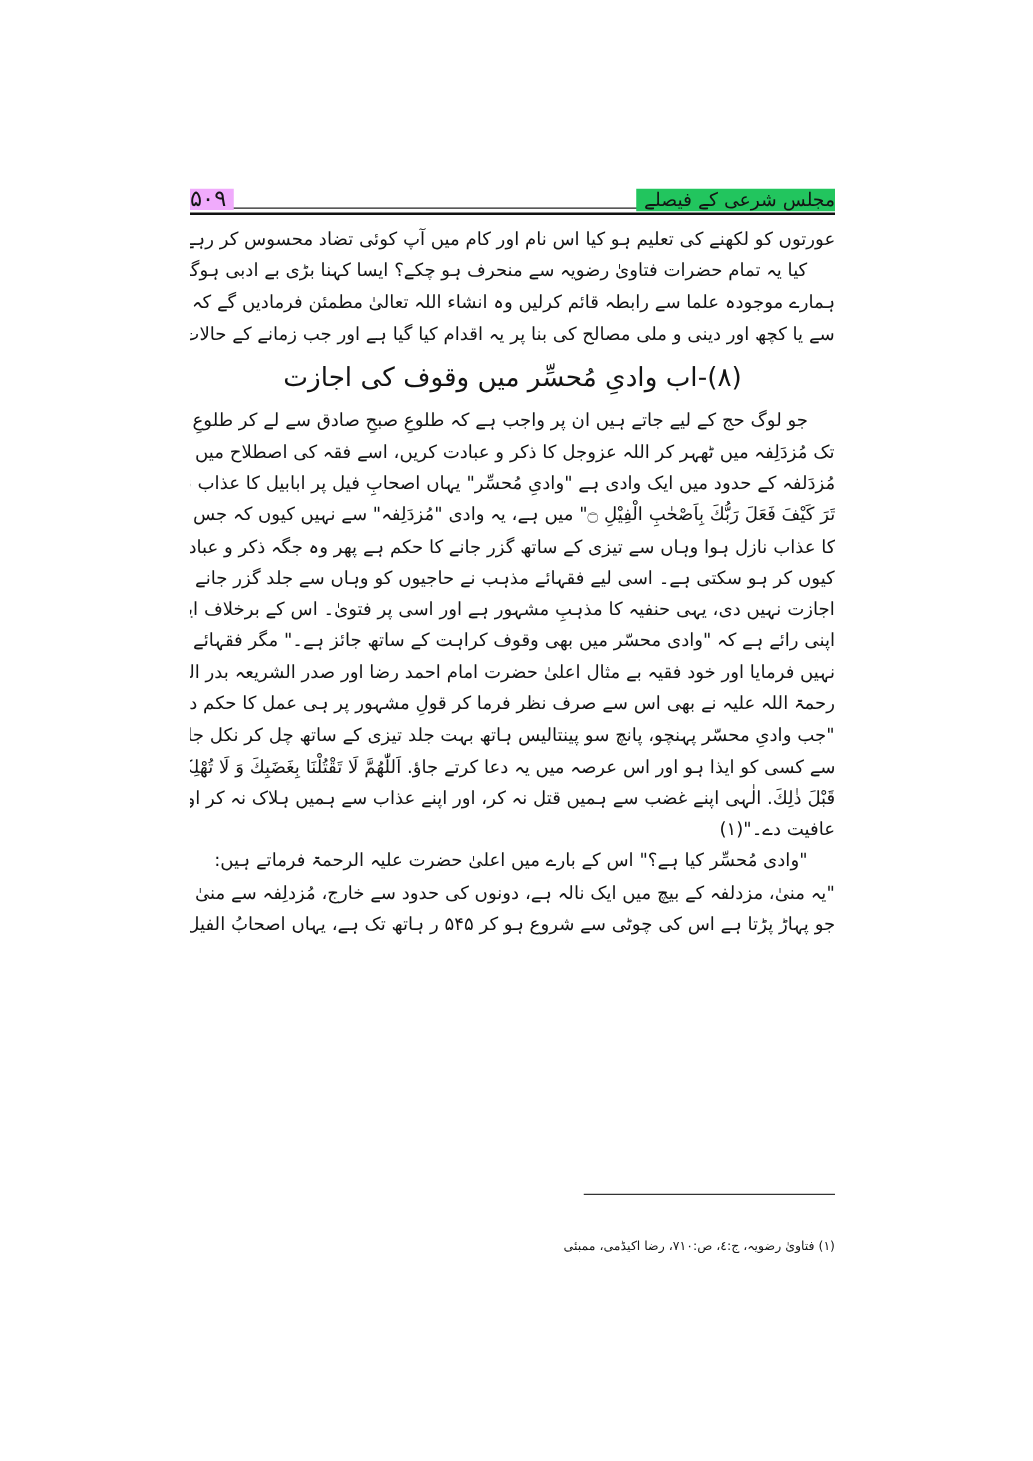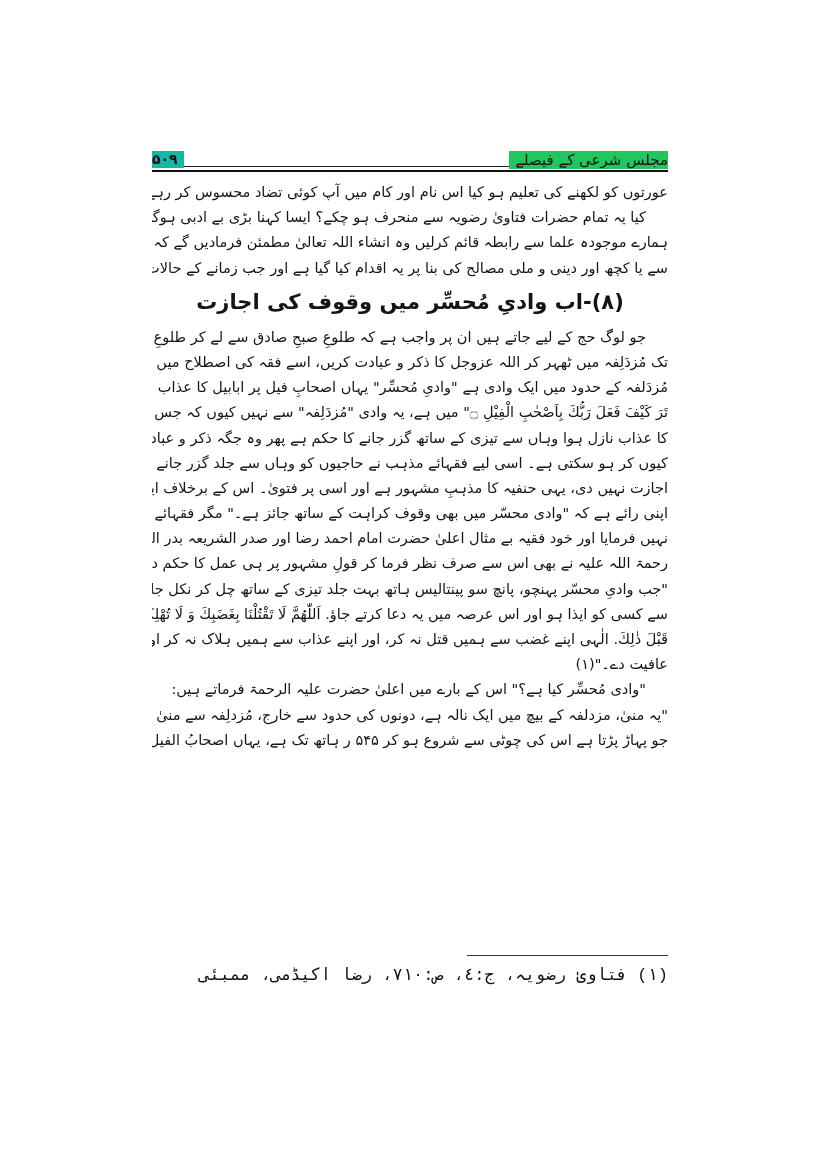--- a/index.html
+++ b/index.html
@@ -1,31 +1,31 @@
 <!DOCTYPE html>
 <html><head>
 <meta charset="utf-8">
 <style>
   html, body { margin: 0; padding: 0; background: #ffffff; }
   body { width: 826px; height: 1169px; position: relative; overflow: hidden;
          font-family: "DejaVu Sans", sans-serif; color: #141414; }
   .page { position: absolute; left: 152px; top: 0; width: 516px; height: 1169px; }
   .header { position: absolute; top: 150px; left: 0; width: 516px; height: 22px; direction: rtl; }
   .header .title { position: absolute; right: 0; top: 1px; font-size: 15px; line-height: 18px; background: #22c55e; padding-left: 6px; }
-  .header .pagenum { position: absolute; left: 0; top: 1px; font-size: 14px; font-weight: bold; line-height: 17px; padding-right: 6px; background:#14b8a6; }
+  .header .pagenum { position: absolute; left: 0; top: 1px; font-size: 18px; font-weight: normal; line-height: 17px; padding-right: 6px; background:#f0abfc; }
   .header .thin { position: absolute; left: 0; right: 0; top: 16px; border-top: 1px solid #222; }
   .header .thick { position: absolute; left: 0; right: 0; top: 20px; border-top: 2px solid #111; }
   .header .title, .header .pagenum { z-index: 2; }
   .body { position: absolute; top: 180px; left: 0; width: 516px; direction: rtl; text-align: justify; text-align-last: right; }
   .line { font-size: 14.5px; line-height: 25.2px; height: 25.2px; white-space: nowrap; overflow: hidden; }
   .line.indent { padding-right: 22px; }
   .line.last { text-align-last: right; }
-  .heading { text-align: center; text-align-last: center; font-size: 21px; font-weight: bold; line-height: 38px; height: 38px; margin: 2px 0 4px 0; }
+  .heading { text-align: center; text-align-last: center; font-size: 21px; font-weight: normal; line-height: 38px; height: 38px; margin: 2px 0 4px 0; }
   .fn-rule { position: absolute; top: 955px; left: 315px; width: 201px; border-top: 1px solid #333; }
-  .footnote { position: absolute; top: 966px; right: 0; width: 516px; direction: rtl; font-size: 17px; line-height: 20px; font-family: Liberation Mono, monospace; }
+  .footnote { position: absolute; top: 988px; right: 0; width: 516px; direction: rtl; font-size: 10px; line-height: 20px; }
 </style>
 </head>
 <body>
 
 <div class="page">
 
   <div class="header">
     <span class="title">مجلس شرعی کے فیصلے</span>
     <span class="pagenum">۵۰۹</span>
     <div class="thin"></div>

